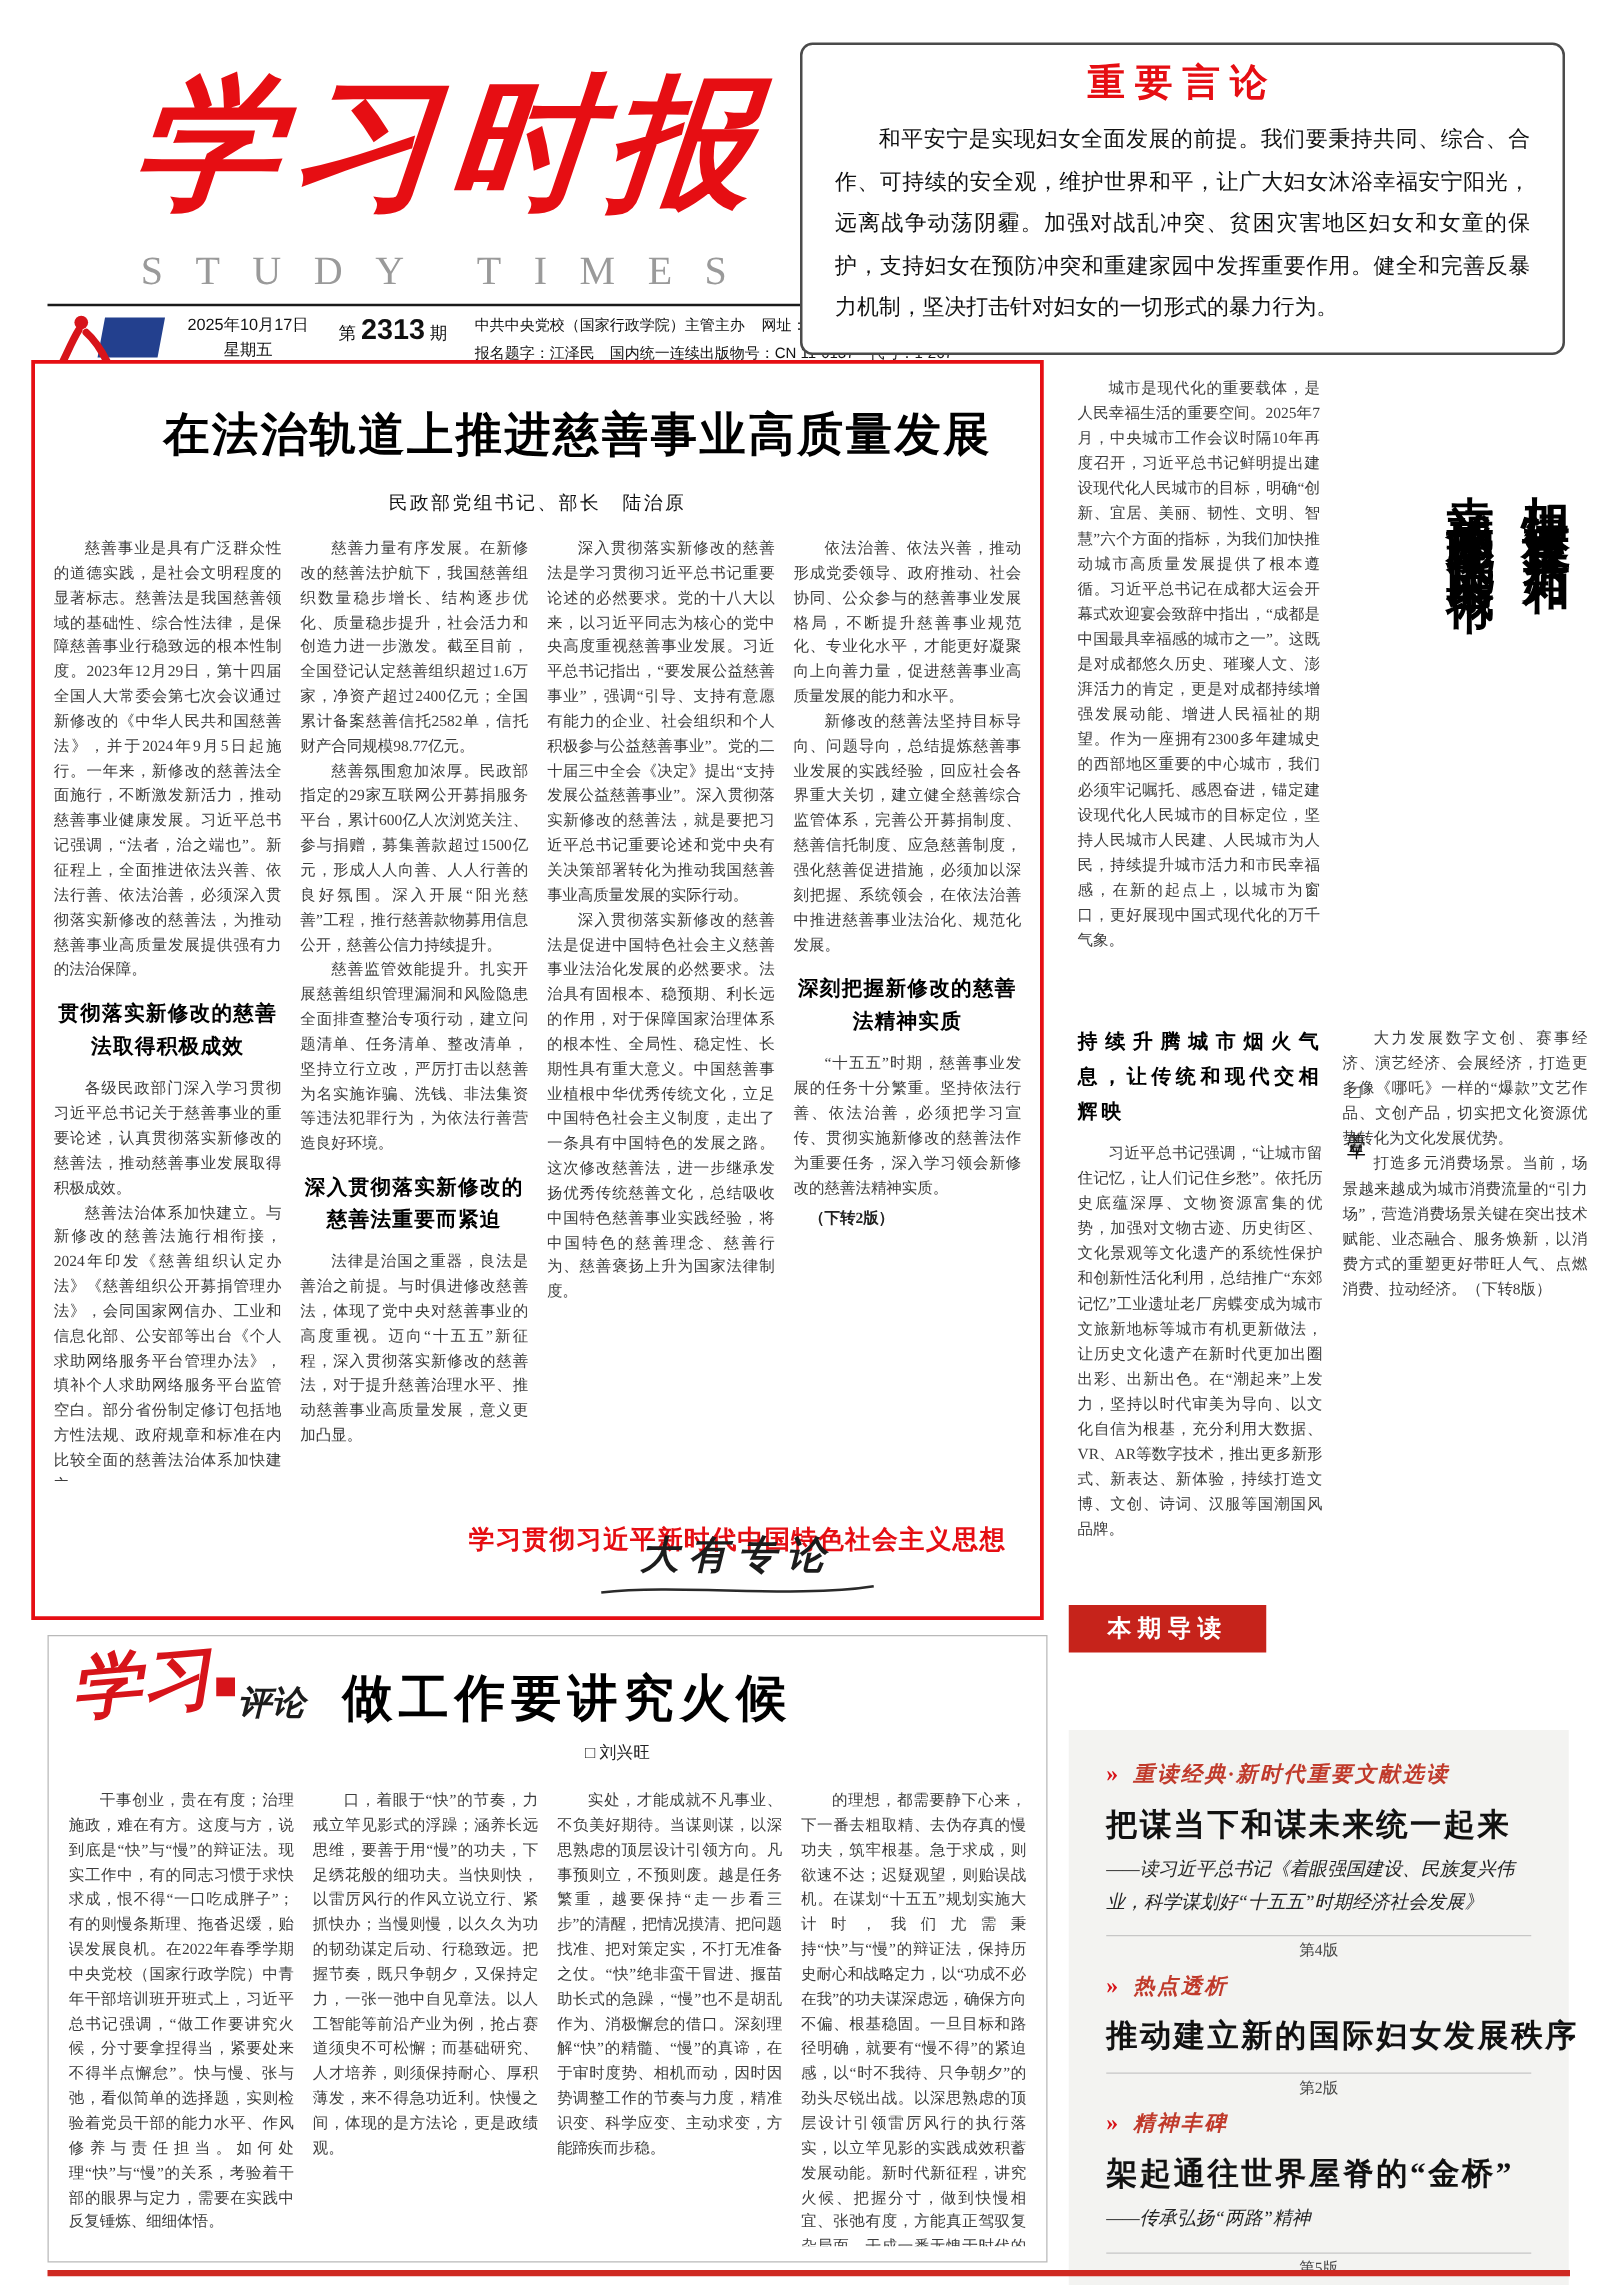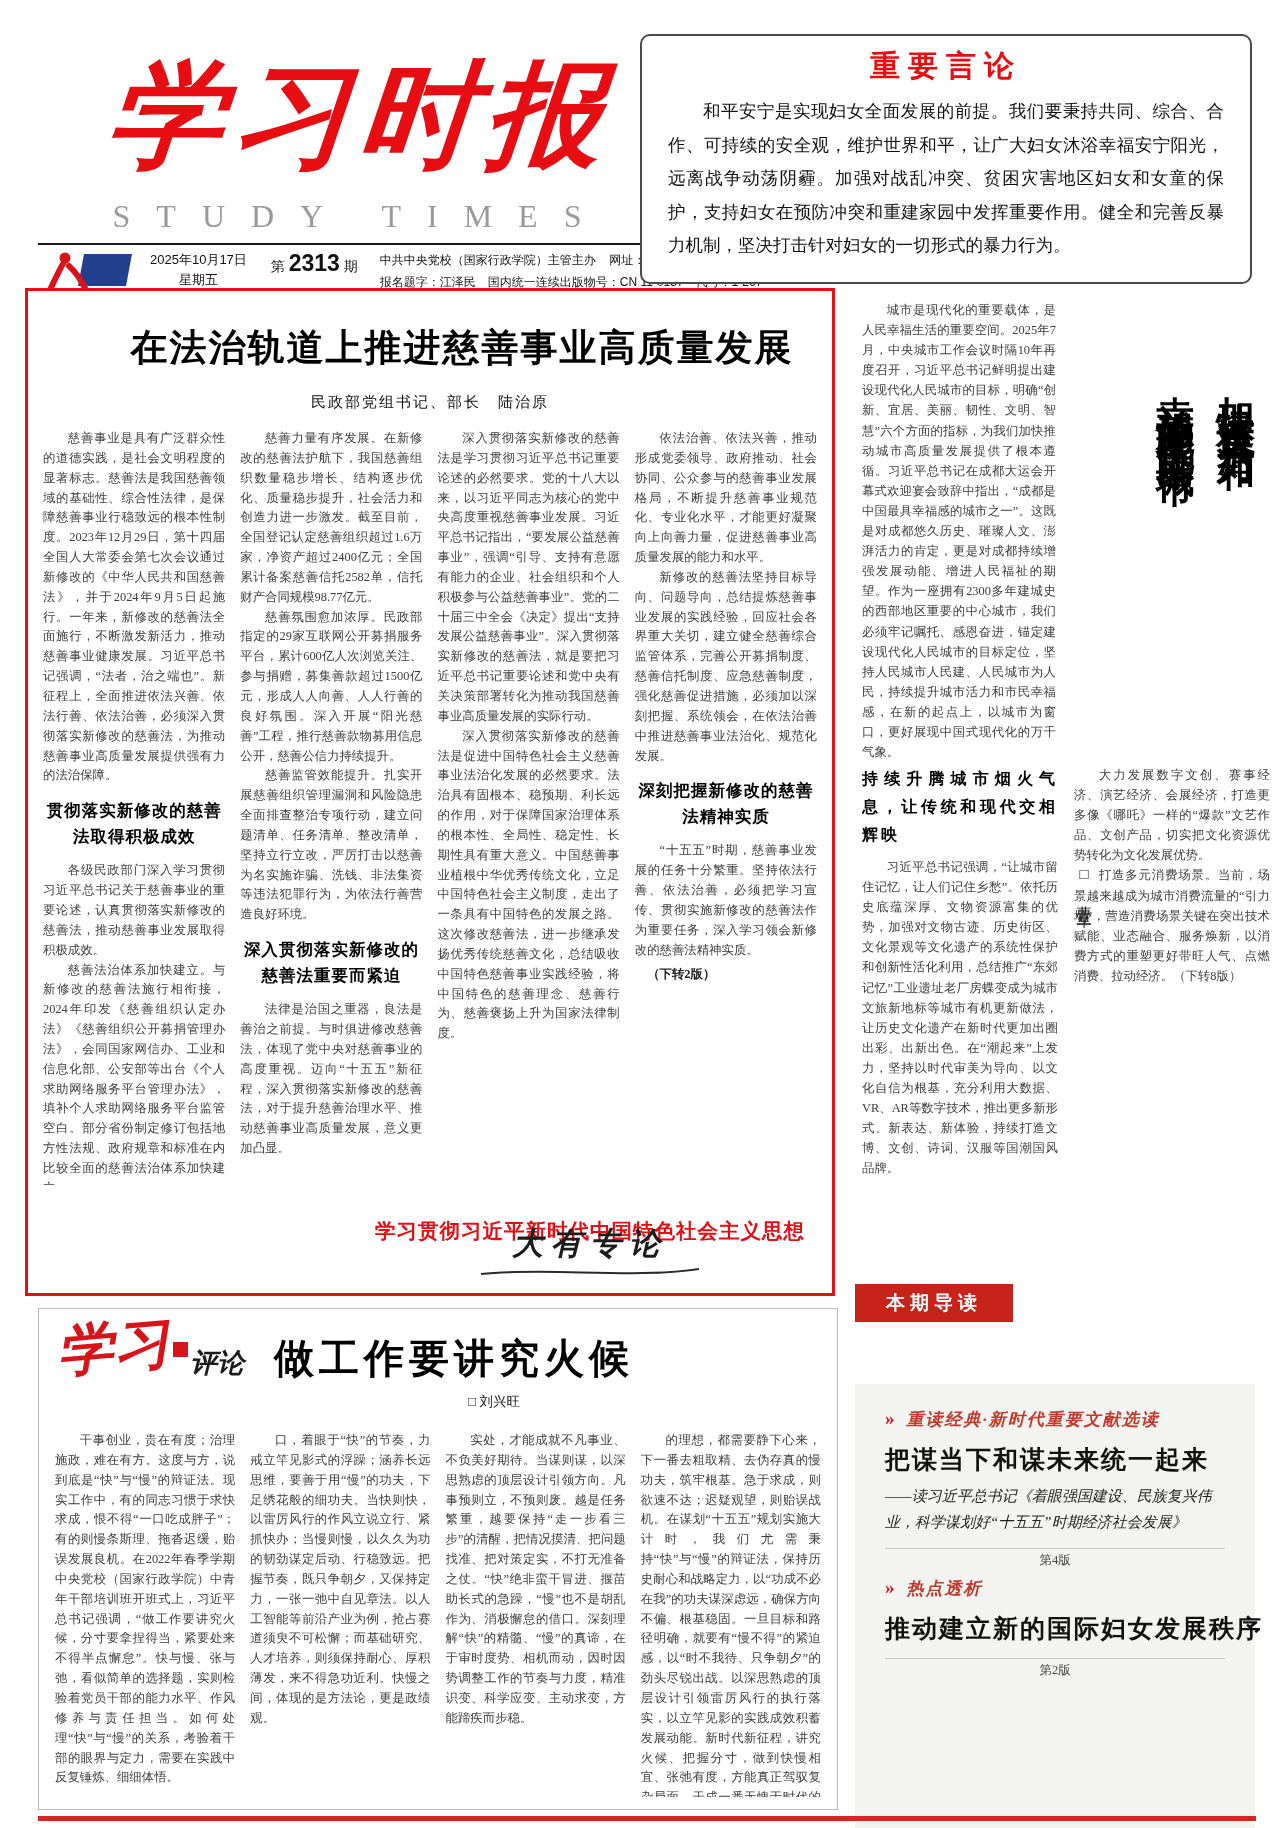--- a/index.html
+++ b/index.html
@@ -55,21 +55,21 @@
   
   .city{position:absolute;left:848px;top:300px;width:408px;height:978px;margin-left:14px;}
   .city-colA{position:absolute;left:0;top:0;width:194px;height:480px;overflow:hidden;
              font-size:12.4px;line-height:1.62;color:#3c3c3c;text-align:justify;}
   .city-colA p,.city-bcol p{margin:0;text-indent:2em;}
   .vh-block{position:absolute;right:0;top:66px;width:198px;height:660px;}
   .vh{position:absolute;right:4px;top:0;height:650px;writing-mode:vertical-rl;
       font-size:38px;font-weight:bold;color:#000;letter-spacing:7px;line-height:1.6;}
   .vh-author{position:absolute;left:2px;bottom:120px;writing-mode:vertical-rl;font-size:15px;
              letter-spacing:4px;color:#111;}
-  .city-bottom{position:absolute;left:0;top:465px;width:408px;bottom:0;display:flex;gap:16px;overflow:hidden;}
+  .city-bottom{position:absolute;left:0;top:520px;width:408px;bottom:0;display:flex;gap:16px;overflow:hidden;}
   .city-bcol{flex:1;overflow:hidden;font-size:12.4px;line-height:1.62;color:#3c3c3c;text-align:justify;}
   .city-subhead{font-weight:bold;font-size:16px;letter-spacing:3px;line-height:1.75;color:#000;
                 text-indent:0 !important;margin:0 0 8px 0 !important;}
 
   
   .comm{position:absolute;left:38px;top:1308px;width:800px;height:502px;border:1px solid #b9b9b9;
         box-sizing:border-box;background:#fff;}
   .comm-logo{position:absolute;left:18px;top:10px;width:215px;height:106px;}
   .logo-xuexi{font-size:56px;color:#d7141a;font-weight:bold;font-style:italic;display:inline-block;
               transform:rotate(-5deg);line-height:1;}
@@ -245,18 +245,26 @@
     </div>
 
     <div class="g-item">
       <div class="g-cat">
         <span class="chev">»</span><span>热点透析</span>
       </div>
       <div class="g-title">推动建立新的国际妇女发展秩序</div>
       <div class="g-foot">第2版</div>
     </div>
 
+    <div class="g-item">
+      <div class="g-cat">
+        <span class="chev">»</span><span>精神丰碑</span>
+      </div>
+      <div class="g-title">架起通往世界屋脊的“金桥”</div>
+      <div class="g-sub">——传承弘扬“两路”精神</div>
+      <div class="g-foot">第5版</div>
+    </div>
 
   </div>
 
   <div class="bottom-rule"></div>
 
 </div>
 
 </body></html>

